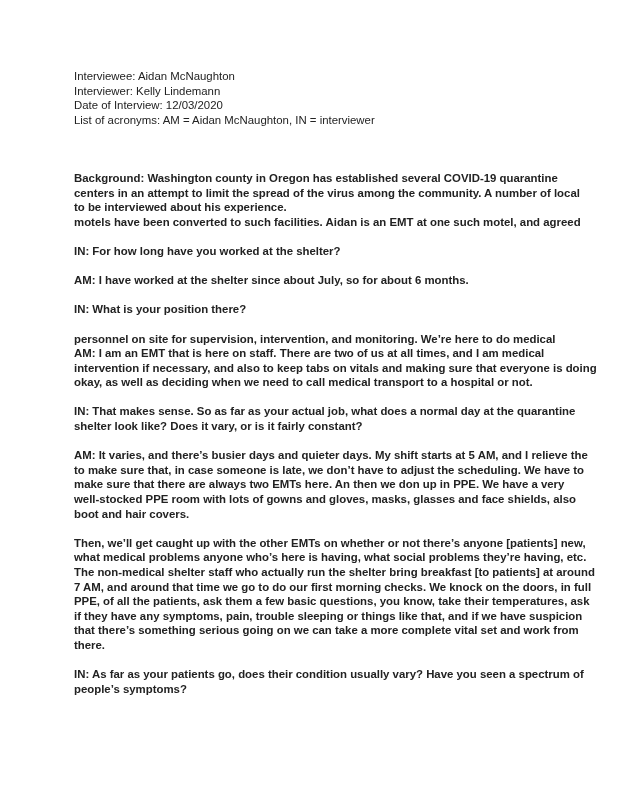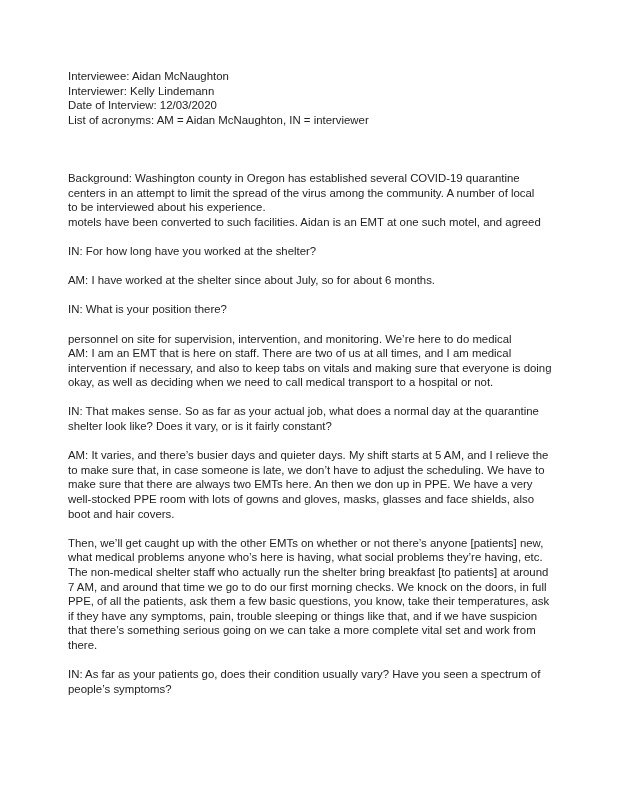--- a/index.html
+++ b/index.html
@@ -1,25 +1,25 @@
 <!DOCTYPE html>
 <html><head>
 <meta charset="utf-8">
 <style>
   html, body { margin: 0; padding: 0; background: #ffffff; }
   body { width: 618px; height: 800px; overflow: hidden; position: relative; }
   .page {
-    position: absolute; left: 68px; top: 69px; width: 520px;
+    position: absolute; left: 74px; top: 69px; width: 520px;
     font-family: "Liberation Sans", sans-serif;
     font-size: 11.4px; line-height: 14.6px; color: #222222;
   }
   .line { display: block; white-space: nowrap; }
   .para { margin: 0 0 14.6px 0; }
   .gap-large { height: 43.6px; }
-  p { margin: 0; }
+  p { margin: 0; font-weight: bold; }
 </style>
 </head>
 <body>
 
 <div class="page">
   <div>
     <span class="line">Interviewee: Aidan McNaughton</span>
     <span class="line">Interviewer: Kelly Lindemann</span>
     <span class="line">Date of Interview: 12/03/2020</span>
     <span class="line">List of acronyms: AM = Aidan McNaughton, IN = interviewer</span>

